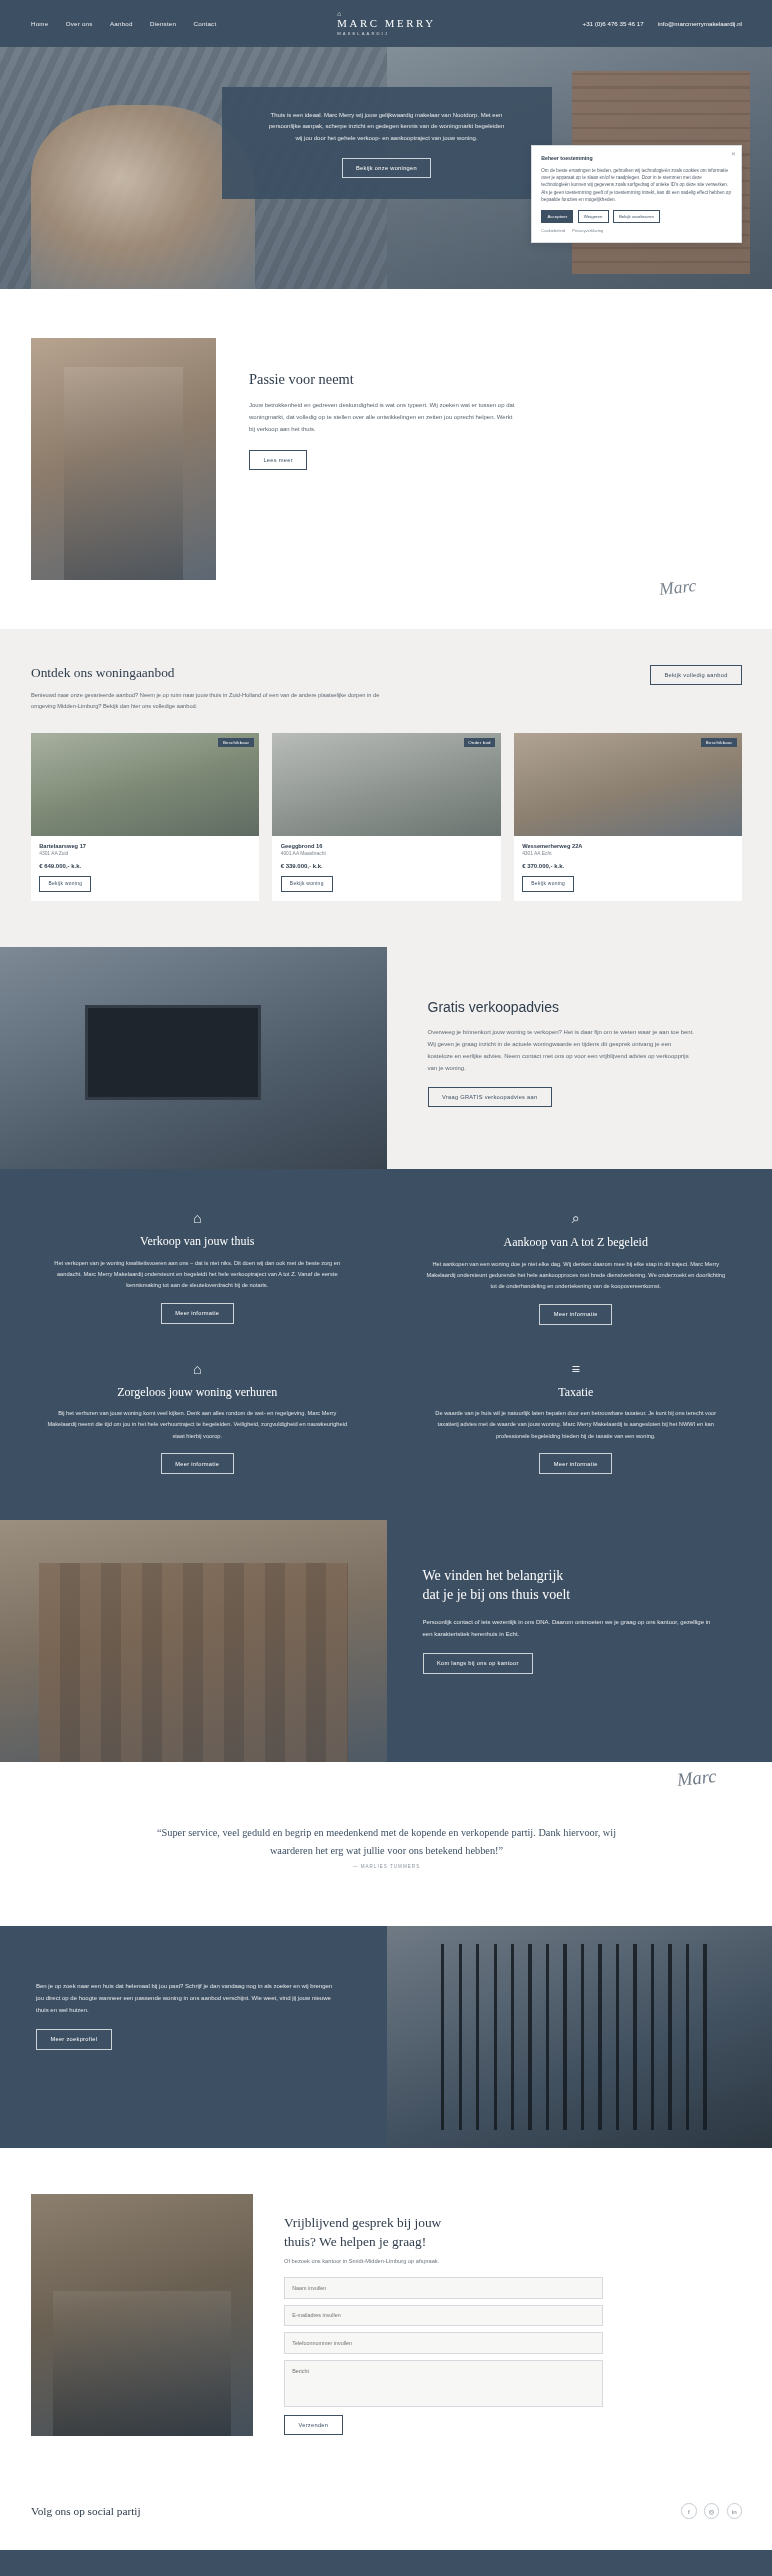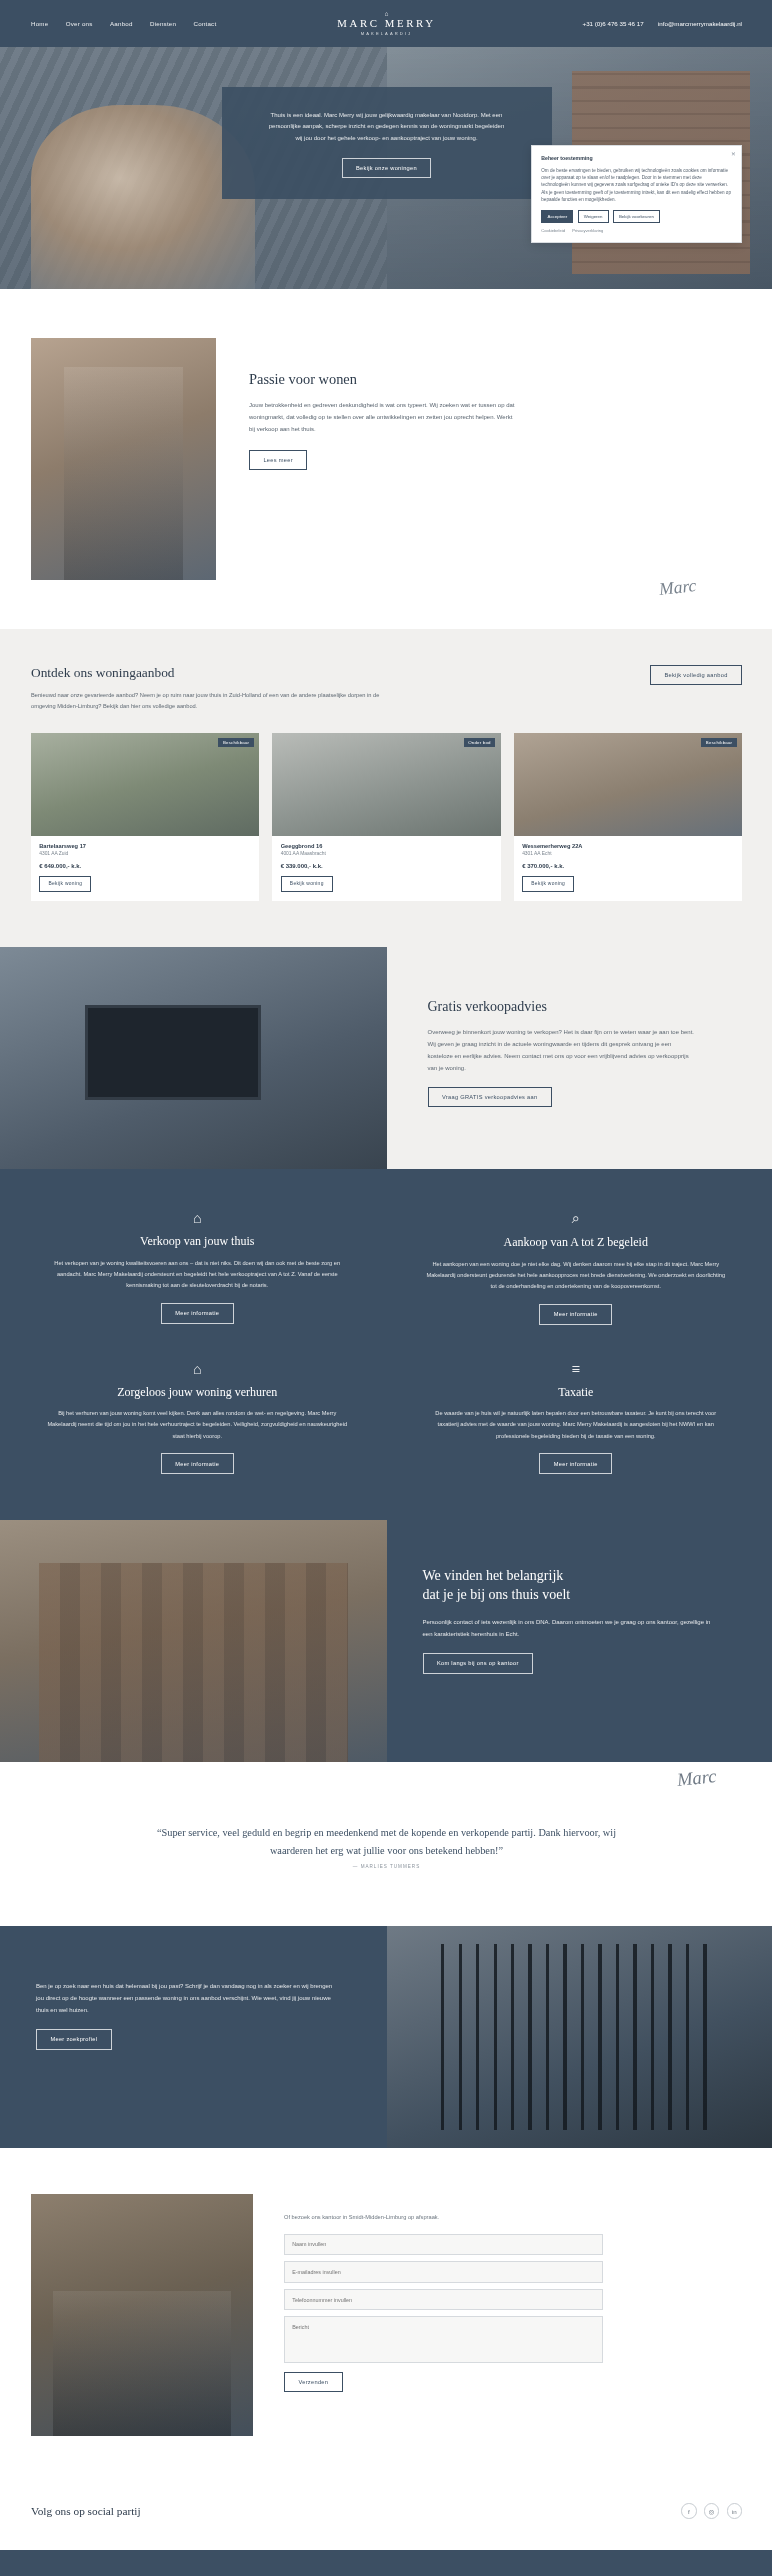--- a/index.html
+++ b/index.html
@@ -22,21 +22,20 @@
     padding: 0 31px;
     color: #fff;
     position: relative;
   }
   .nav-left { display: flex; gap: 17.5px; font-size: 6.2px; letter-spacing: 0.2px; }
   .nav-left span { cursor: pointer; opacity: .92; }
   .brand {
     position: absolute;
     left: 50%;
     transform: translateX(-50%);
-    text-align: center;
     line-height: 1.1;
   }
   .brand .bt { font-family: "Liberation Serif", serif; font-size: 10.8px; letter-spacing: 2.6px; }
   .brand .bs { font-size: 4.1px; letter-spacing: 2.1px; margin-top: 2.1px; opacity: .8; }
   .brand .bicon { font-size: 6.7px; margin-bottom: 1px; opacity:.9 }
   .nav-right { display: flex; gap: 14.4px; font-size: 6.2px; align-items: center; }
 
   
   .hero {
     height: 242px;
@@ -223,21 +222,21 @@
   .advies-img::after{
     content:""; position:absolute; left:22%; top:26%; width:44%; height:40%;
     background:#1e252d; border:3.1px solid #333c46;
   }
   .advies-text {
     width: 50%;
     background: #f1f0ee;
     padding: 52px 46px 0 41px;
   }
   .advies-text h2 {
-    font-family: Liberation Serif, serif;
+    font-family: Liberation Sans, sans-serif;
     font-weight: 400; font-size: 14px; margin-bottom: 10.3px;
   }
   .advies-text p { font-size: 6px; line-height: 2; color: #5e6872; margin-bottom: 13.4px; max-width: 268px;}
 
   
   .diensten { background: #3c4f63; color: #fff; padding: 41px 31px 46px; }
   .dgrid { display: grid; grid-template-columns: 1fr 1fr; gap: 36px 46px; }
   .dcell { text-align: center; padding: 0 15.5px; }
   .dicon { font-size: 14.4px; opacity: .9; margin-bottom: 8.2px; display:block;}
   .dcell h3 {
@@ -401,21 +400,21 @@
     <div class="cookie-links">
       <span>Cookiebeleid</span>
       <span>Privacyverklaring</span>
     </div>
   </div>
 </div>
 
 <div class="passie">
   <div class="passie-img"></div>
   <div class="passie-text">
-    <h2>Passie voor wonen</h2>
+    <h2>Passie voor neemt</h2>
     <p>Jouw betrokkenheid en gedreven deskundigheid is wat ons typeert. Wij zoeken wat er tussen op dat woningmarkt, dat volledig op te stellen over alle ontwikkelingen en zetten jou oprecht helpen. Werkt bij verkoop aan het thuis.</p>
     <button class="btn btn-dark">Lees meer</button>
   </div>
   <div class="signature">Marc</div>
 </div>
 
 <div class="aanbod">
   <div class="aanbod-head">
     <div>
       <h2>Ontdek ons woningaanbod</h2>
@@ -523,20 +522,24 @@
   <div class="zoek-text">
     <p>Ben je op zoek naar een huis dat helemaal bij jou past? Schrijf je dan vandaag nog in als zoeker en wij brengen jou direct op de hoogte wanneer een passende woning in ons aanbod verschijnt. Wie weet, vind jij jouw nieuwe thuis en wel huizen.</p>
     <button class="btn">Meer zoekprofiel</button>
   </div>
   <div class="zoek-img"></div>
 </div>
 
 <div class="contact">
   <div class="contact-img"></div>
   <div class="contact-form">
+    <h2>
+      <span>Vrijblijvend gesprek bij jouw</span><br>
+      <span>thuis? We helpen je graag!</span>
+    </h2>
     <div class="sub">Of bezoek ons kantoor in Smidt-Midden-Limburg op afspraak.</div>
     <input type="text" placeholder="Naam invullen" style="">
     <input type="email" placeholder="E-mailadres invullen" style="">
     <input type="tel" placeholder="Telefoonnummer invullen" style="">
     <textarea placeholder="Bericht" style=""></textarea>
     <button class="btn btn-dark">Verzenden</button>
   </div>
 </div>
 
 <div class="social">

